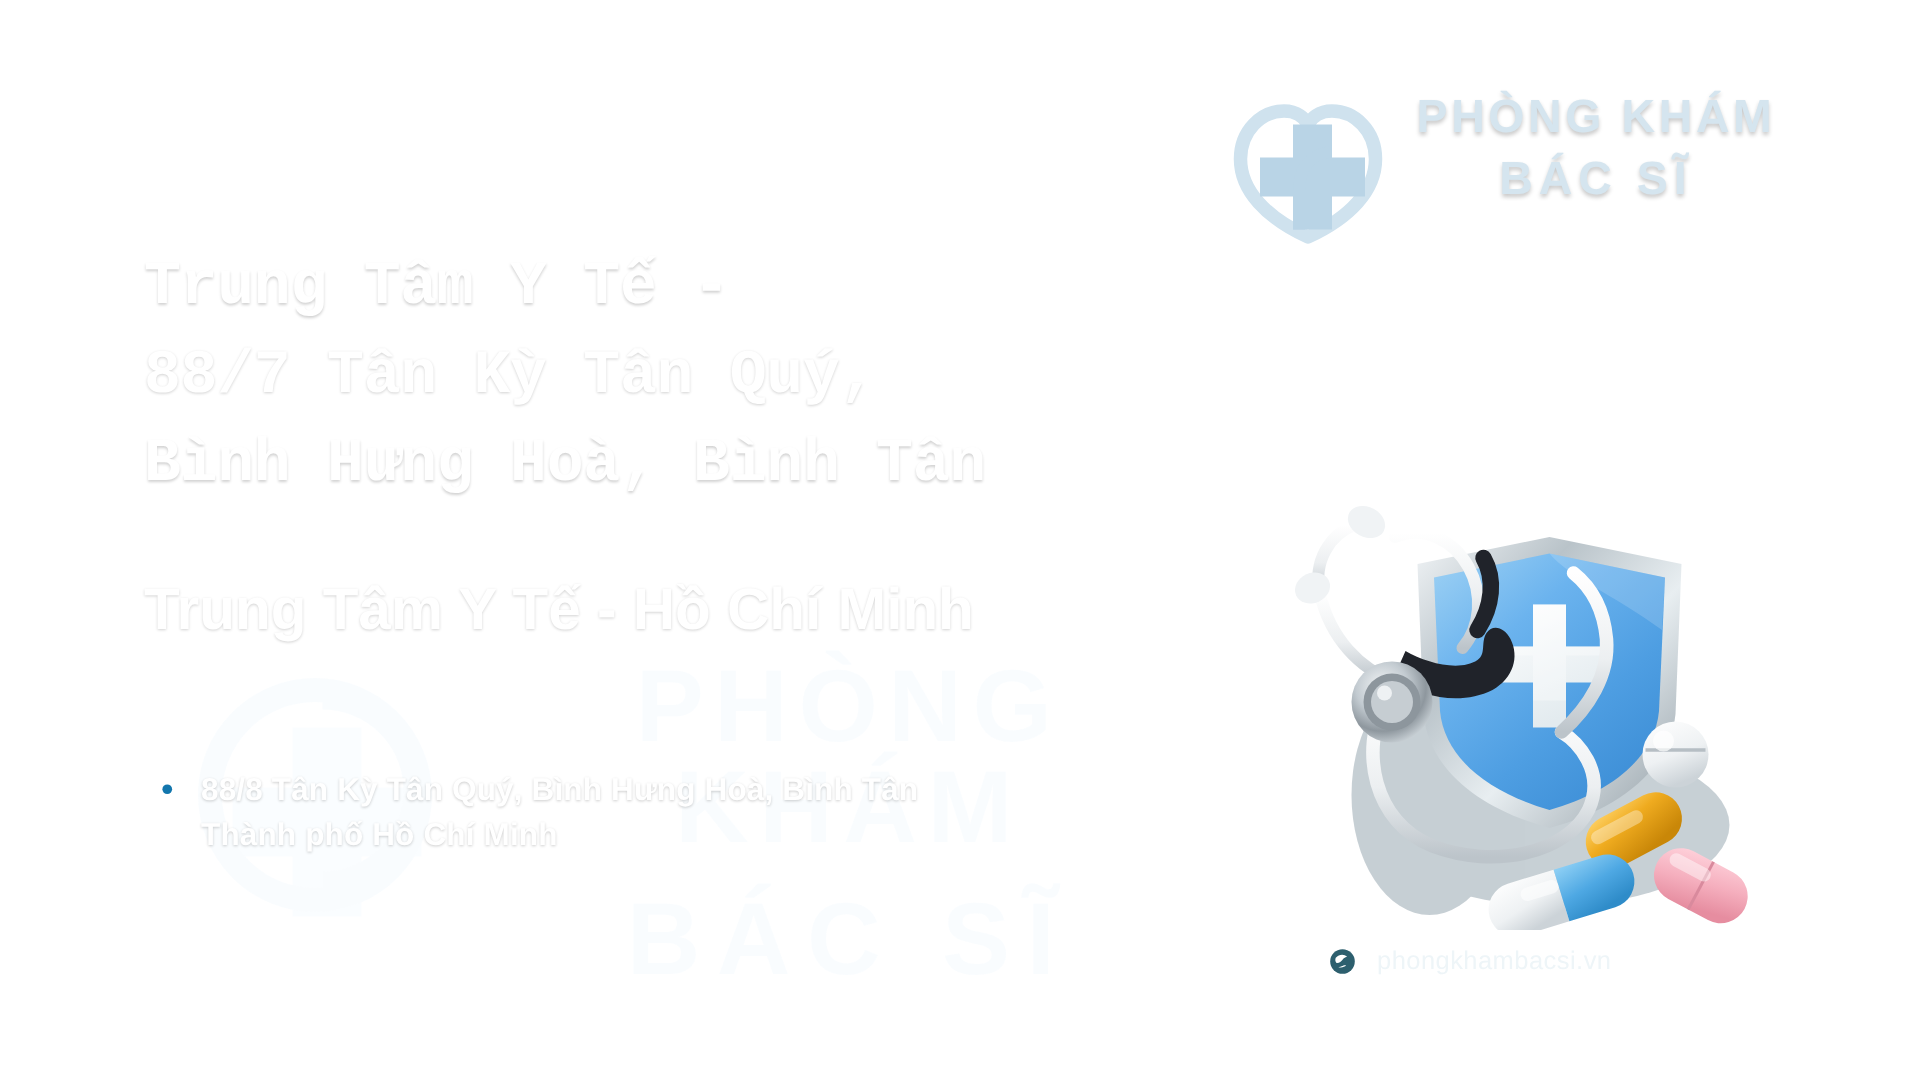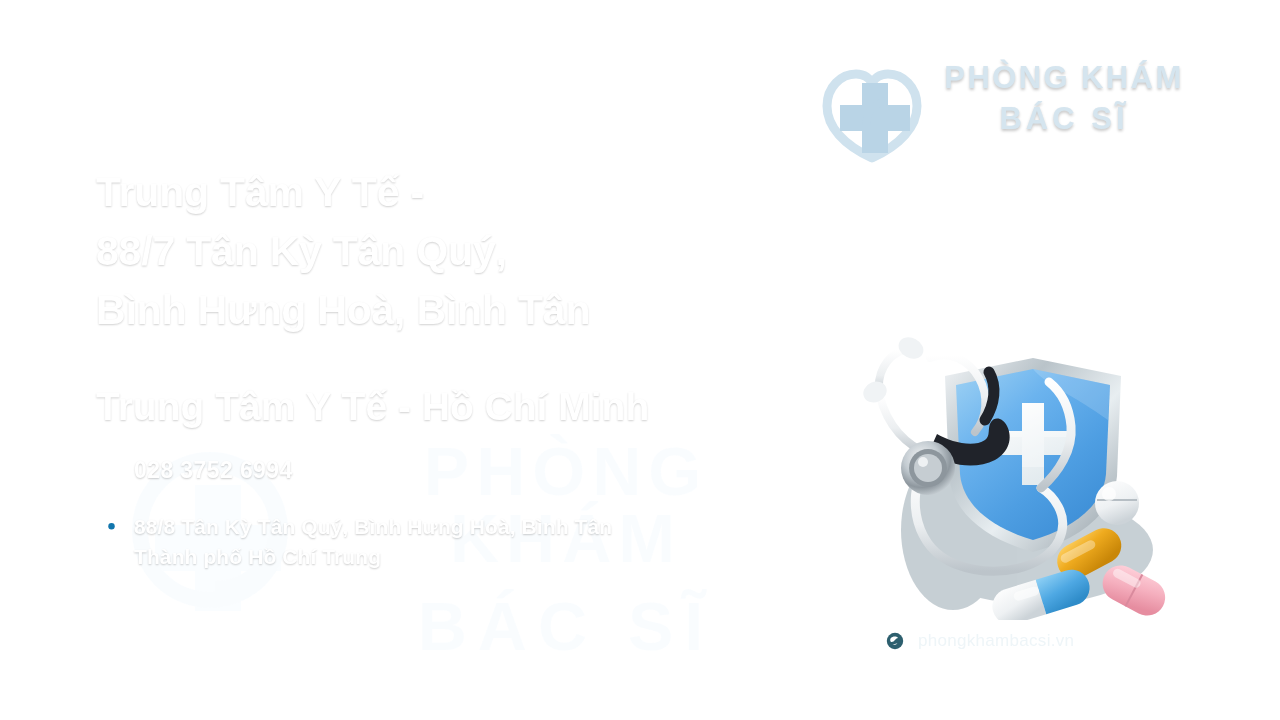--- a/index.html
+++ b/index.html
@@ -49,20 +49,21 @@
   }
   #watermark .wm-l1 { font-size:68px; }
   #watermark .wm-l2 { font-size:68px; margin-top:22px; letter-spacing:11px; }
 
   
   #headline {
     position:absolute; left:96px; top:163px; width:640px;
     color:#ffffff; font-size:41px; font-weight:bold;
     line-height:59px; letter-spacing:-0.2px;
     text-shadow:0 1px 2px rgba(0,0,0,0.18);
+    font-family:Liberation Mono, monospace;
   }
   #divider {
     position:absolute; left:96px; top:353px;
     width:538px; height:4px; background:#ffffff; border-radius:1px;
   }
   #subtitle {
     position:absolute; left:96px; top:385px; width:660px;
     color:#ffffff; font-size:39px; font-weight:bold; letter-spacing:0px;
     text-shadow:0 1px 2px rgba(0,0,0,0.18);
   }
@@ -155,47 +156,32 @@
   <div id="headline">
     <div>Trung Tâm Y Tế -</div>
     <div>88/7 Tân Kỳ Tân Quý,</div>
     <div>Bình Hưng Hoà, Bình Tân</div>
   </div>
 
   <div id="divider"></div>
 
   <div id="subtitle">Trung Tâm Y Tế  - Hồ Chí Minh</div>
 
-  <div id="phone-row" class="contact-row">
-    <span class="contact-icon">
-      <svg viewBox="0 0 26 26" width="24" height="24">
-        <path d="M6.2 3.2 c1.1 -0.6 2.1 -0.2 2.6 0.8 l1.5 2.9 c0.4 0.9 0.2 1.7 -0.6 2.3
-                 l-1.2 0.9 c-0.3 0.3 -0.4 0.6 -0.2 1 c0.9 2 2.6 3.8 4.7 4.8
-                 c0.4 0.2 0.8 0.1 1 -0.2 l0.9 -1.2 c0.6 -0.8 1.4 -1 2.3 -0.6
-                 l2.9 1.5 c1 0.5 1.4 1.5 0.8 2.6 c-0.8 1.5 -2.3 2.6 -4 2.7
-                 c-1 0.1 -2.8 -0.2 -5.3 -1.5 c-2.6 -1.3 -4.6 -3.3 -6 -5.9
-                 c-1.3 -2.5 -1.6 -4.3 -1.5 -5.3 c0.1 -1.7 1.2 -3.2 2.7 -4 z" fill="#ffffff"></path>
-        <path d="M16.4 3.0 a8.4 8.4 0 0 1 6.4 6.4" fill="none" stroke="#ffffff" stroke-width="1.9" stroke-linecap="round"></path>
-        <path d="M16.0 7.0 a4.6 4.6 0 0 1 3.4 3.4" fill="none" stroke="#ffffff" stroke-width="1.9" stroke-linecap="round"></path>
-      </svg>
-    </span>
-    <span class="contact-text">028 3752 6994</span>
-  </div>
 
   <div id="address-row" class="contact-row">
     <span class="contact-icon">
       <svg viewBox="0 0 24 28" width="21" height="25">
         <path d="M12 1 C6.8 1 2.6 5.2 2.6 10.4 C2.6 17.4 12 27 12 27 S21.4 17.4 21.4 10.4
                  C21.4 5.2 17.2 1 12 1 Z" fill="#ffffff"></path>
         <circle cx="12" cy="10.2" r="3.7" fill="#1276ad"></circle>
       </svg>
     </span>
     <span class="contact-text">
       <span>88/8 Tân Kỳ Tân Quý,  Bình Hưng Hoà,  Bình Tân</span><br>
-      <span class="addr-line2">Thành phố Hồ Chí Trung</span>
+      <span class="addr-line2">Thành phố Hồ Chí Minh</span>
     </span>
   </div>
 
   <svg id="illustration" viewBox="0 0 330 320">
     <defs>
       <linearGradient id="shieldFace" x1="0" y1="0" x2="0.75" y2="1">
         <stop offset="0%" stop-color="#9fd2f4"></stop>
         <stop offset="35%" stop-color="#6bb3ee"></stop>
         <stop offset="70%" stop-color="#4e9ee2"></stop>
         <stop offset="100%" stop-color="#3d8ed6"></stop>

